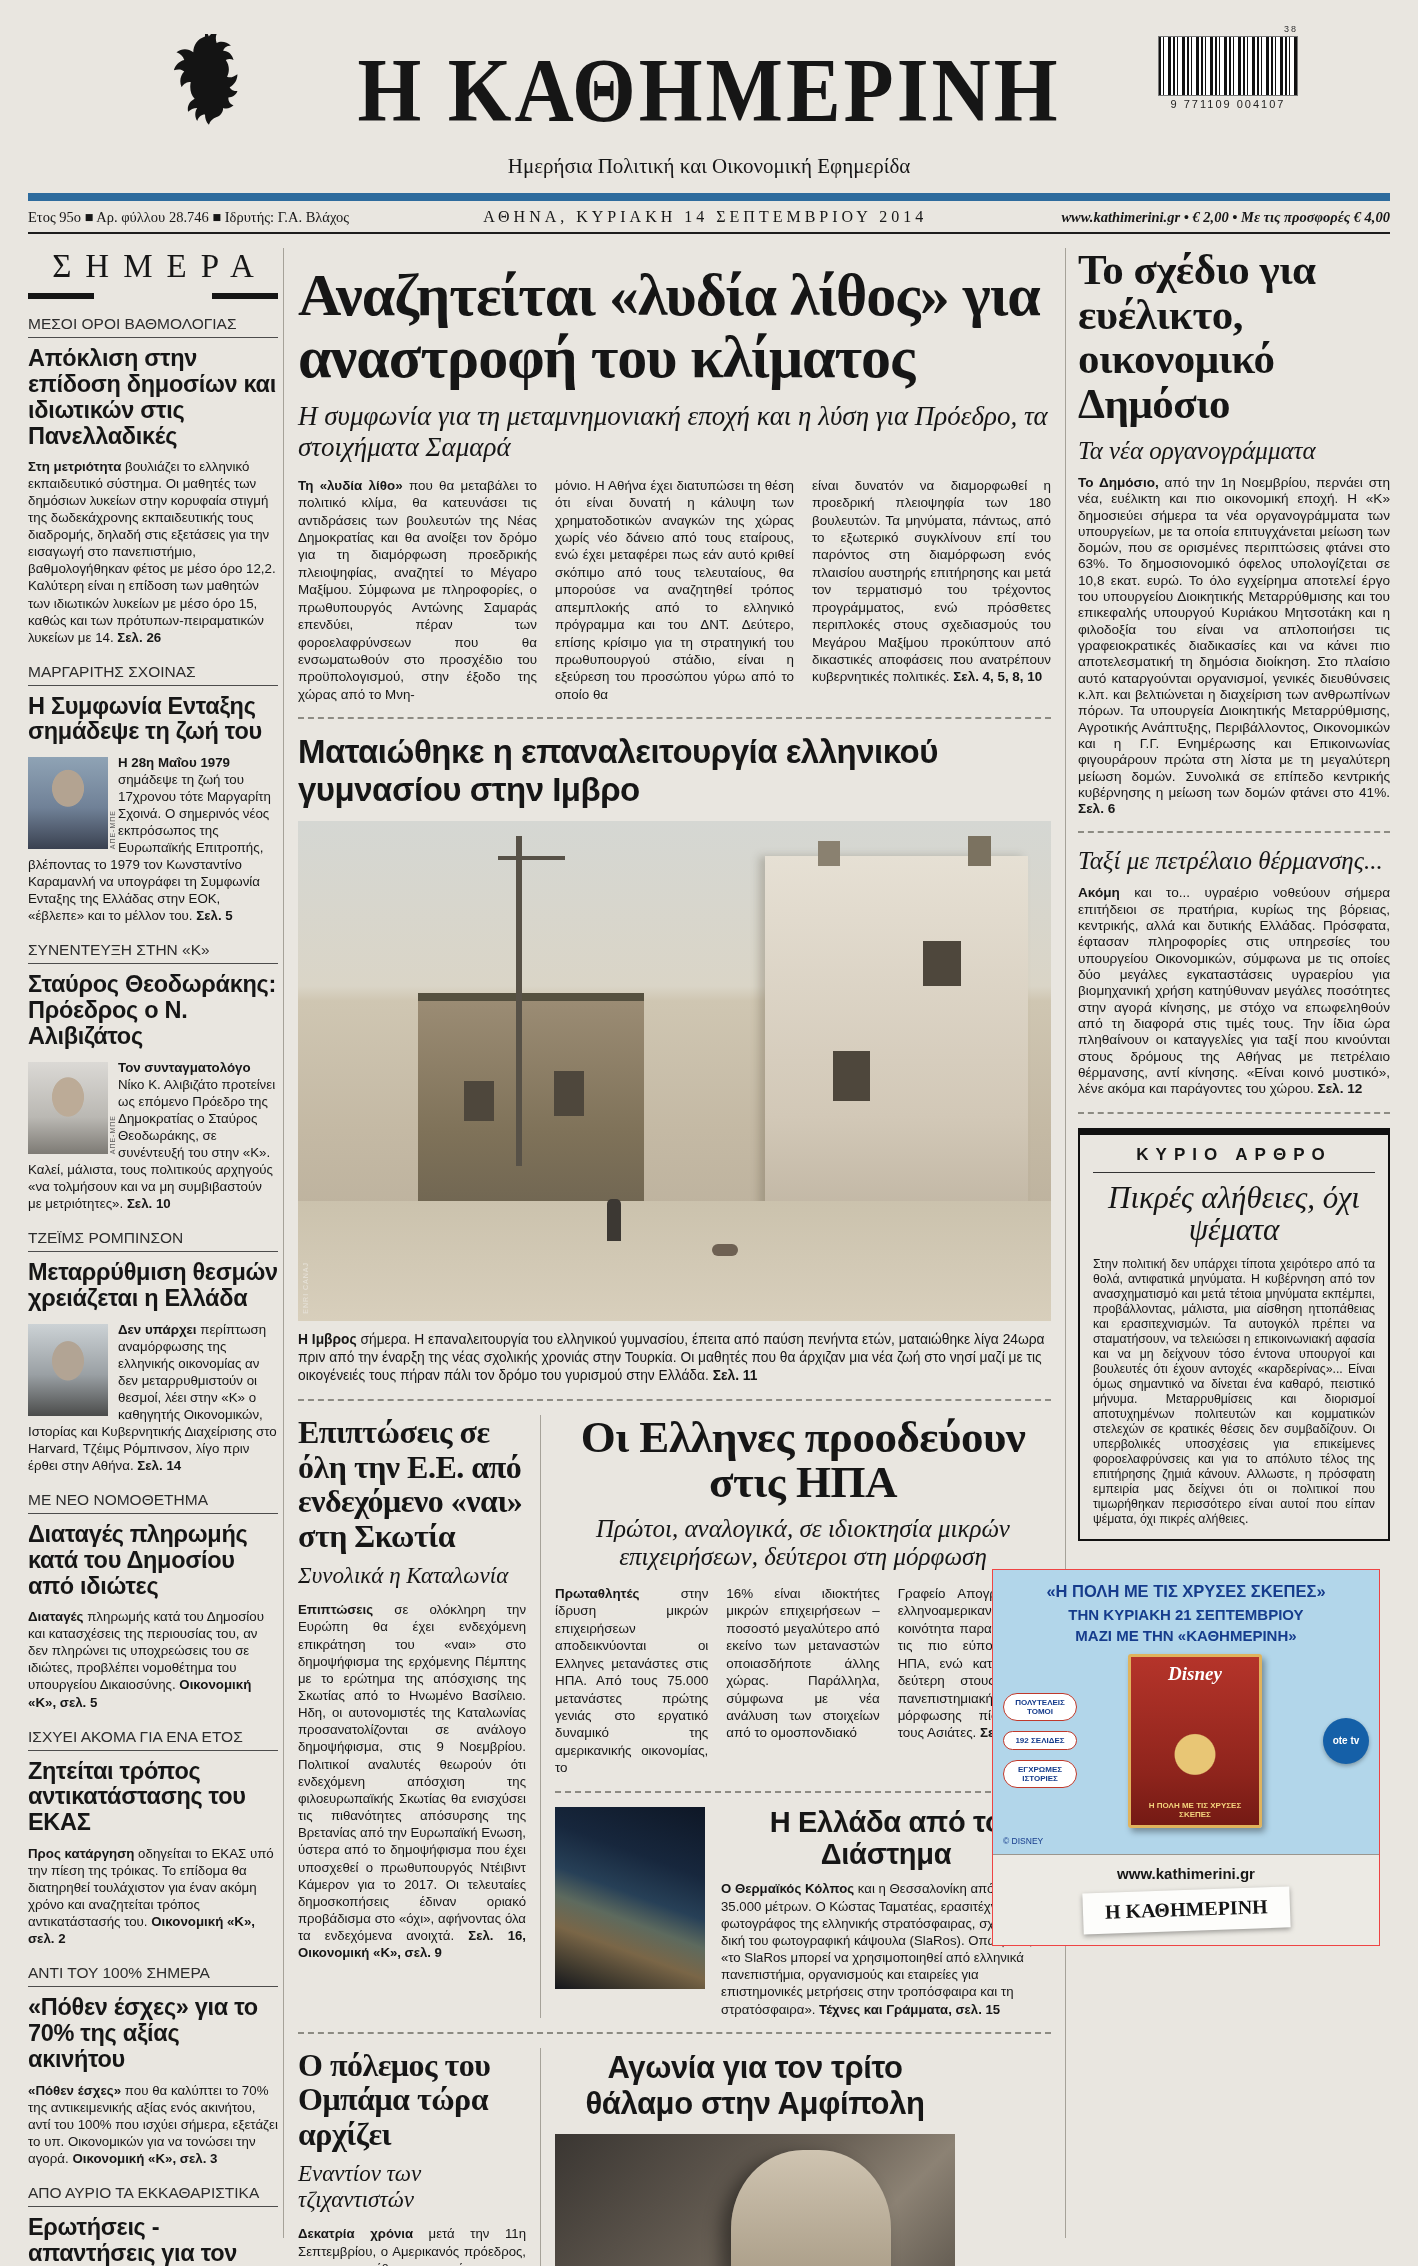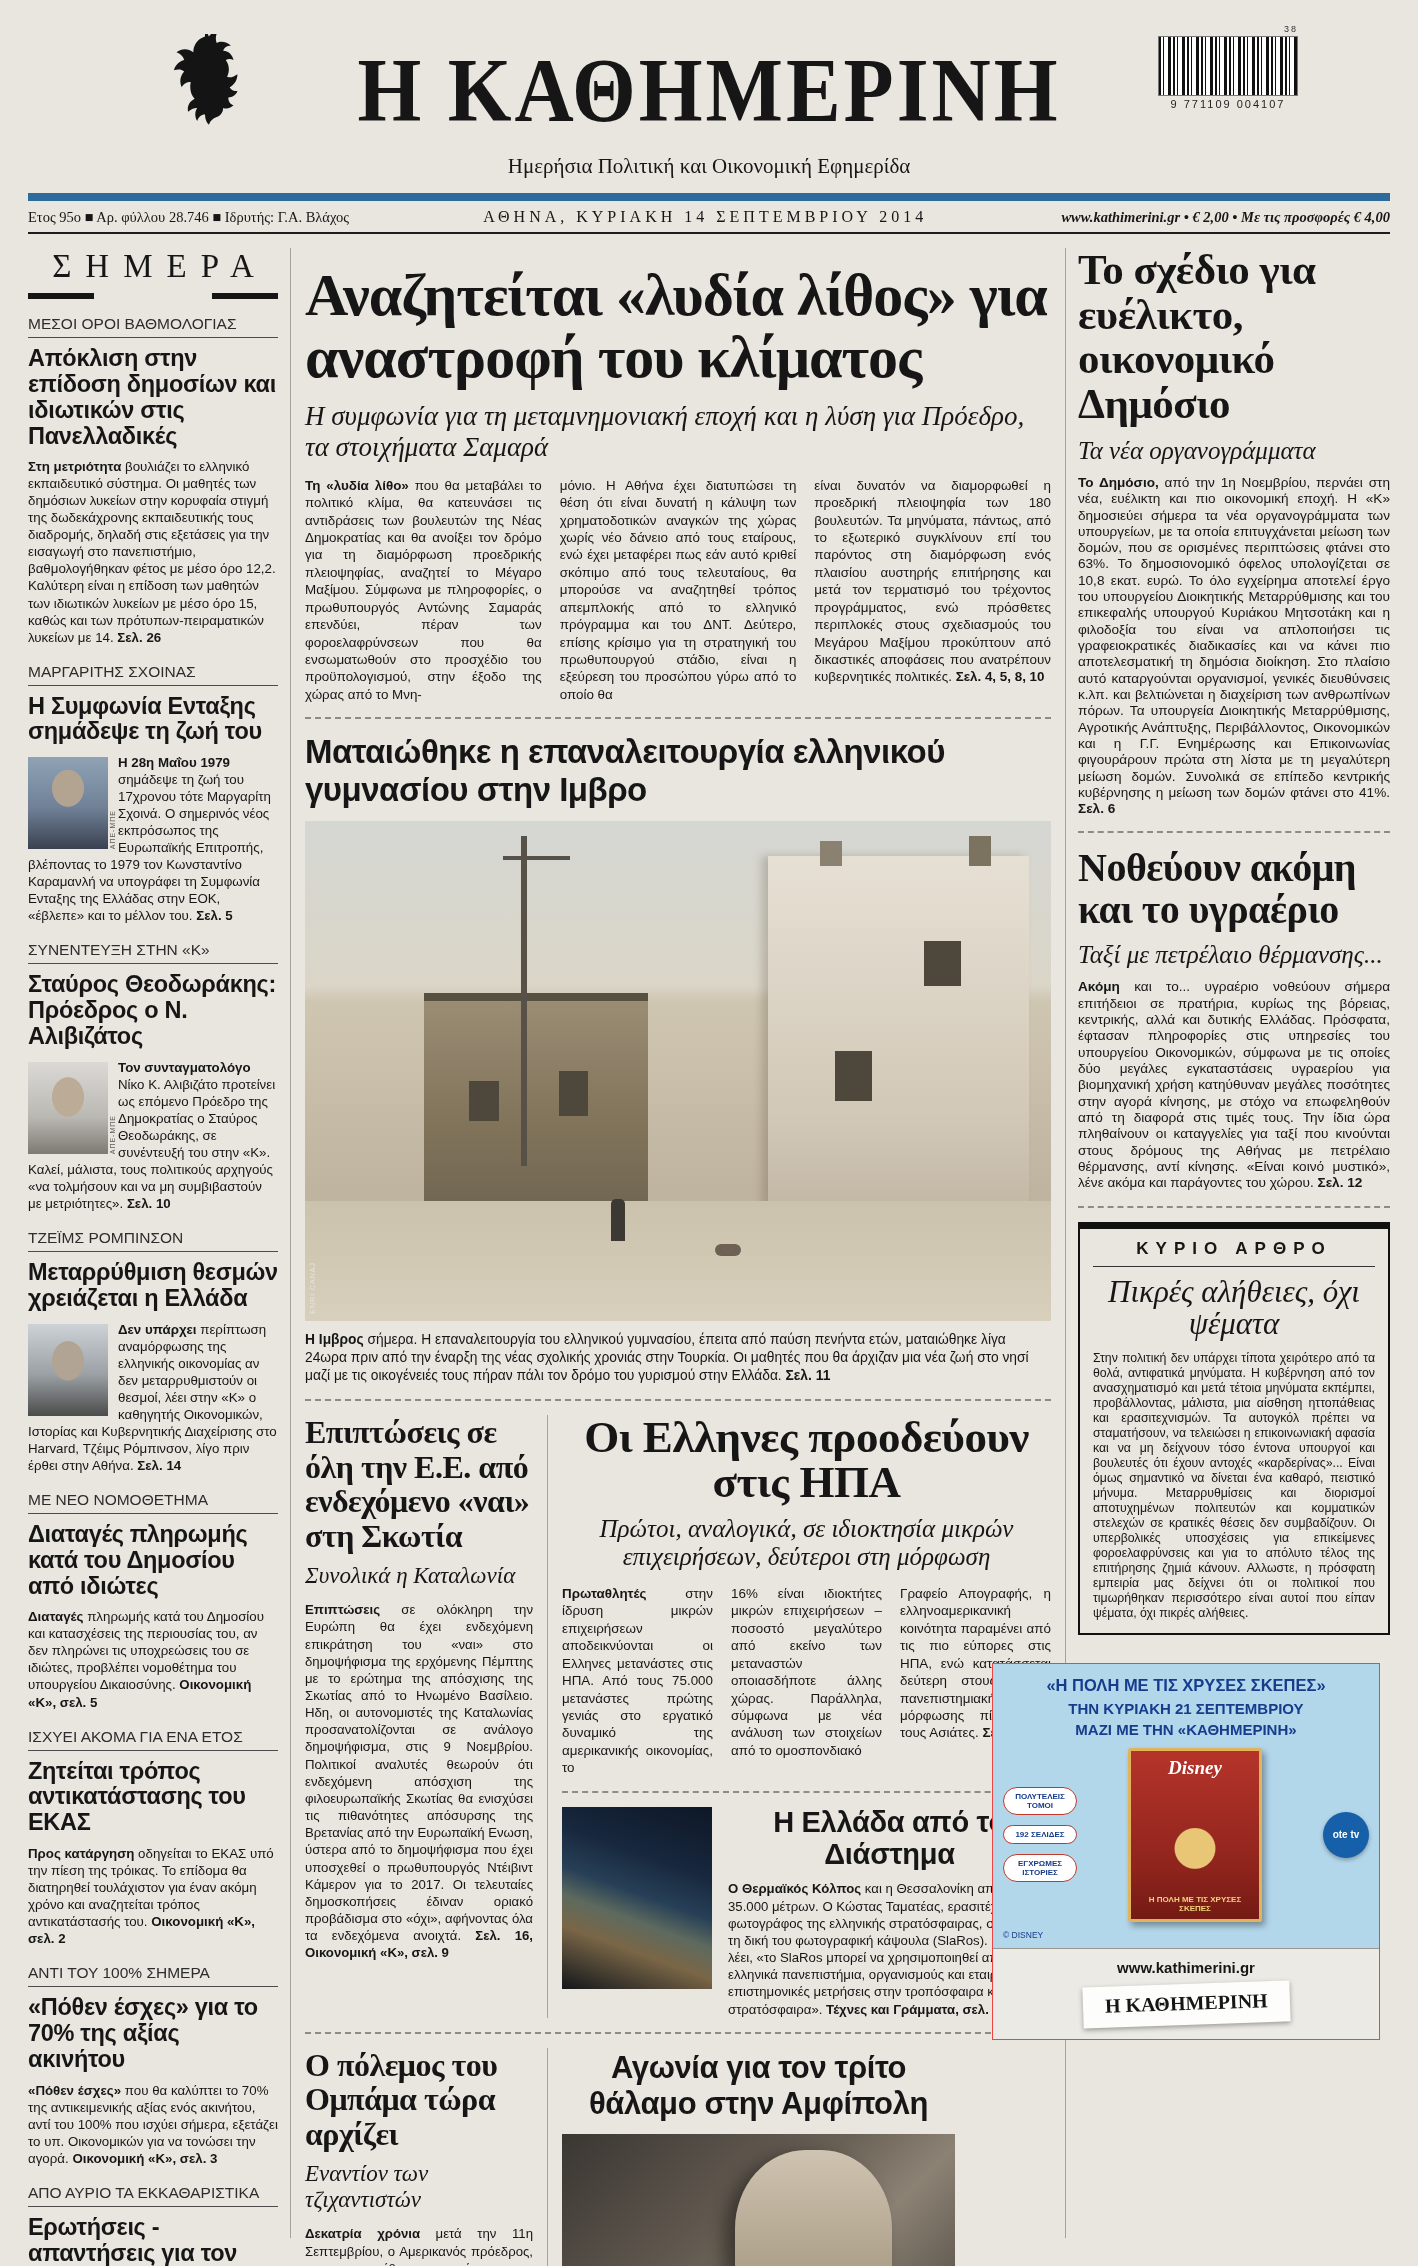--- a/index.html
+++ b/index.html
@@ -33,21 +33,21 @@
   .dateline-row {
     display:flex; justify-content:space-between; align-items:center;
     padding:7px 0 6px; border-bottom:2px solid #1d1d1d;
     font-family:"Liberation Serif","DejaVu Serif",serif; font-size:14.5px;
   }
   .dl-center { letter-spacing:4px; font-size:16px; }
   .dl-right { font-style:italic; font-weight:700; }
 
   
   .main { display:flex; align-items:stretch; padding:14px 28px 0; height:1990px; }
-  .col-sidebar { width:250px; padding-right:12px; border-right:1px solid #a6a299; }
+  .col-sidebar { width:250px; padding-right:5px; border-right:1px solid #a6a299; }
   .col-center { flex:1; padding:0 14px; margin:0 0; border-right:1px solid #a6a299; }
   .col-right { width:312px; padding-left:12px; }
 
   .dashed { border-top:2px dashed #8d8b83; margin:14px 0; }
 
   
   .simera-header { text-align:center; font-family:"Liberation Serif","DejaVu Serif",serif; font-size:33px; letter-spacing:14px; padding-left:14px; }
   .simera-bars { display:flex; justify-content:space-between; margin:8px 0 16px; }
   .simera-bars i { display:block; width:66px; height:6px; background:#151515; }
   .sb-item { margin-bottom:17px; }
@@ -329,21 +329,20 @@
 
       <div>
         <div class="plan-head">Το σχέδιο για ευέλικτο, οικονομικό Δημόσιο</div>
         <div class="plan-sub">Τα νέα οργανογράμματα</div>
         <div class="r-body"><span class="bold">Το Δημόσιο,</span><span> από την 1η Νοεμβρίου, περνάει στη νέα, ευέλικτη και πιο οικονομική εποχή. Η «Κ» δημοσιεύει σήμερα τα νέα οργανογράμματα των υπουργείων, με τα οποία επιτυγχάνεται μείωση των δομών, που σε ορισμένες περιπτώσεις φτάνει στο 63%. Το δημοσιονομικό όφελος υπολογίζεται σε 10,8 εκατ. ευρώ. Το όλο εγχείρημα αποτελεί έργο του υπουργείου Διοικητικής Μεταρρύθμισης και του επικεφαλής υπουργού Κυριάκου Μητσοτάκη και η φιλοδοξία του είναι να απλοποιήσει τις γραφειοκρατικές διαδικασίες και να κάνει πιο αποτελεσματική τη δημόσια διοίκηση. Στο πλαίσιο αυτό καταργούνται οργανισμοί, γενικές διευθύνσεις κ.λπ. και βελτιώνεται η διαχείριση των ανθρωπίνων πόρων. Τα υπουργεία Διοικητικής Μεταρρύθμισης, Αγροτικής Ανάπτυξης, Περιβάλλοντος, Οικονομικών και η Γ.Γ. Ενημέρωσης και Επικοινωνίας φιγουράρουν πρώτα στη λίστα με τη μεγαλύτερη μείωση δομών. Συνολικά σε επίπεδο κεντρικής κυβέρνησης η μείωση των δομών φτάνει στο 41%. </span><span class="bold">Σελ. 6</span></div>
       </div>
 
       <div class="dashed"></div>
 
       <div>
-        <div class="gas-head">Νοθεύουν ακόμη και το υγραέριο</div>
         <div class="plan-sub">Ταξί με πετρέλαιο θέρμανσης...</div>
         <div class="r-body"><span class="bold">Ακόμη</span><span> και το... υγραέριο νοθεύουν σήμερα επιτήδειοι σε πρατήρια, κυρίως της βόρειας, κεντρικής, αλλά και δυτικής Ελλάδας. Πρόσφατα, έφτασαν πληροφορίες στις υπηρεσίες του υπουργείου Οικονομικών, σύμφωνα με τις οποίες δύο μεγάλες εγκαταστάσεις υγραερίου για βιομηχανική χρήση κατηύθυναν μεγάλες ποσότητες στην αγορά κίνησης, με στόχο να επωφεληθούν από τη διαφορά στις τιμές τους. Την ίδια ώρα πληθαίνουν οι καταγγελίες για ταξί που κινούνται στους δρόμους της Αθήνας με πετρέλαιο θέρμανσης, αντί κίνησης. «Είναι κοινό μυστικό», λένε ακόμα και παράγοντες του χώρου. </span><span class="bold">Σελ. 12</span></div>
       </div>
 
       <div class="dashed"></div>
 
       <div class="editorial">
         <div class="ed-kicker">ΚΥΡΙΟ ΑΡΘΡΟ</div>
         <div class="ed-title">Πικρές αλήθειες, όχι ψέματα</div>
         <div class="ed-body">Στην πολιτική δεν υπάρχει τίποτα χειρότερο από τα θολά, αντιφατικά μηνύματα. Η κυβέρνηση από τον ανασχηματισμό και μετά τέτοια μηνύματα εκπέμπει, προβάλλοντας, μάλιστα, μια αίσθηση ηττοπάθειας και ερασιτεχνισμών. Τα αυτογκόλ πρέπει να σταματήσουν, να τελειώσει η επικοινωνιακή αφασία και να μη δείχνουν τόσο έντονα υπουργοί και βουλευτές ότι έχουν αντοχές «καρδερίνας»... Είναι όμως σημαντικό να δίνεται ένα καθαρό, πειστικό μήνυμα. Μεταρρυθμίσεις και διορισμοί αποτυχημένων πολιτευτών και κομματικών στελεχών σε κρατικές θέσεις δεν συμβαδίζουν. Οι υπερβολικές υποσχέσεις για επικείμενες φοροελαφρύνσεις και για το απόλυτο τέλος της επιτήρησης ζημιά κάνουν. Αλλωστε, η πρόσφατη εμπειρία μας δείχνει ότι οι πολιτικοί που τιμωρήθηκαν περισσότερο είναι αυτοί που είπαν ψέματα, όχι πικρές αλήθειες.</div>

